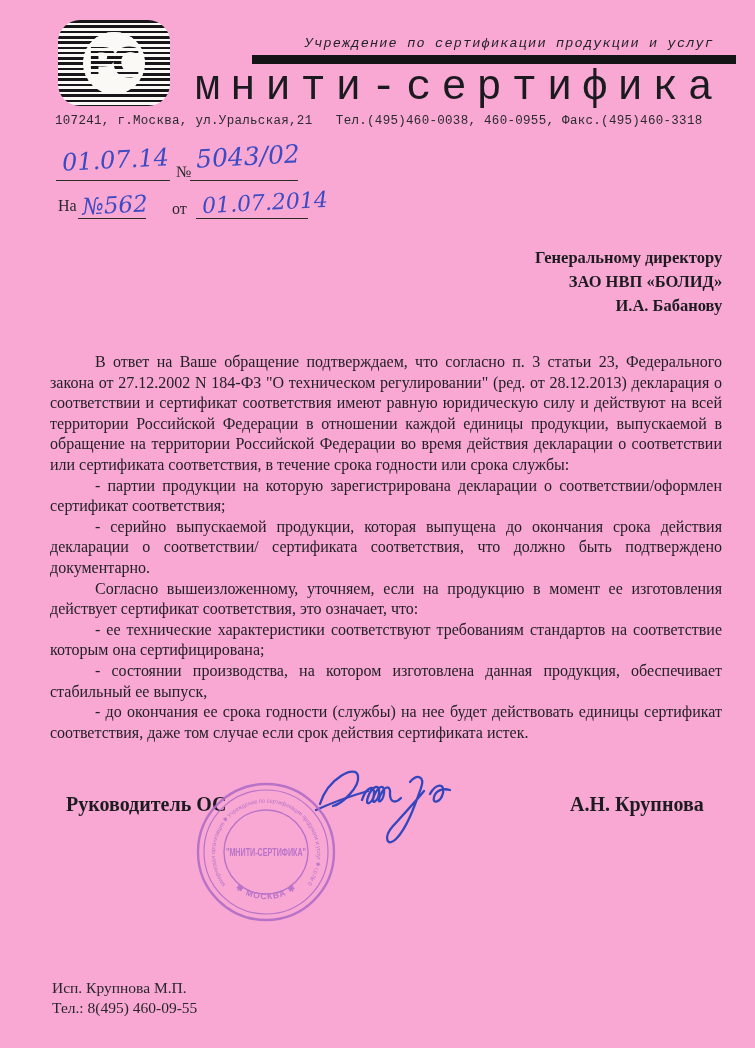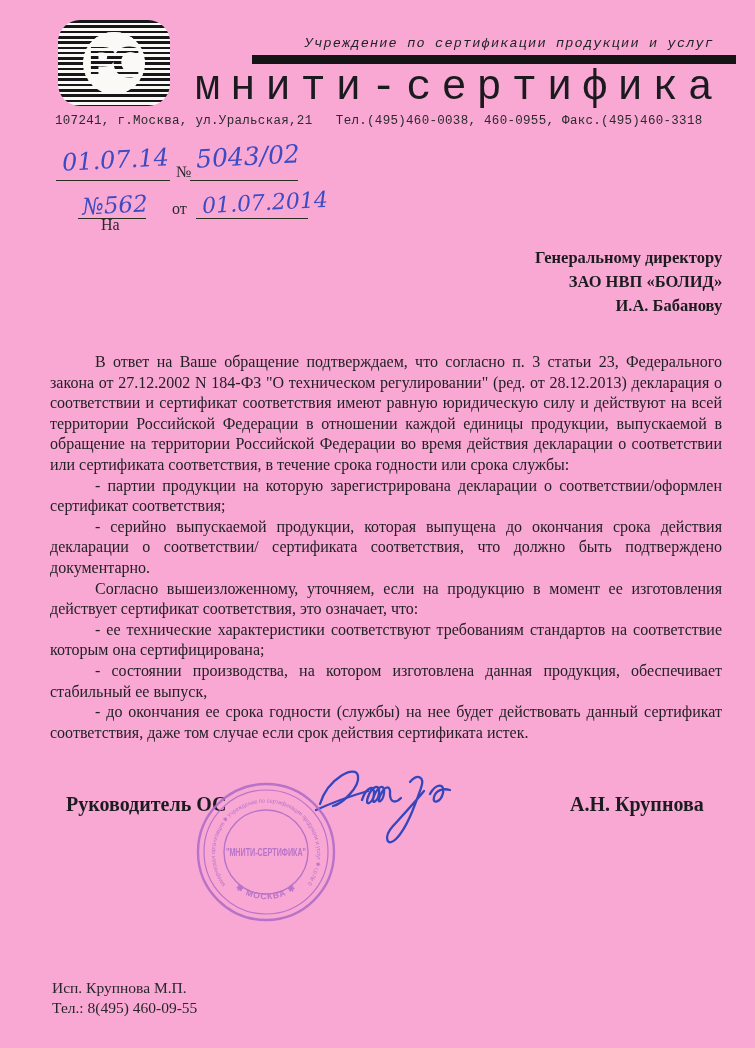--- a/index.html
+++ b/index.html
@@ -97,41 +97,41 @@
   <div class="header-bar"></div>
   <div class="org-title">мнити-сертифика</div>
   <div class="address-line">107241, г.Москва, ул.Уральская,21   Тел.(495)460-0038, 460-0955, Факс.(495)460-3318</div>
 
   <span class="hand" style="left:62px; top:148px; font-size:24px;">01.07.14</span>
   <div class="ref-underline" style="left:56px; top:180px; width:114px;"></div>
   <span class="ref-label" style="left:176px; top:163px;">№</span>
   <span class="hand" style="left:196px; top:144px; font-size:25px;">5043/02</span>
   <div class="ref-underline" style="left:190px; top:180px; width:108px;"></div>
 
-  <span class="ref-label" style="left:58px; top:216px;margin-left:43px;">На</span>
+  <span class="ref-label" style="left:58px; top:197px;">На</span>
   <span class="hand" style="left:82px; top:194px; font-size:23px;">№562</span>
   <div class="ref-underline" style="left:78px; top:218px; width:68px;"></div>
   <span class="ref-label" style="left:172px; top:200px;">от</span>
   <span class="hand" style="left:202px; top:192px; font-size:22px;">01.07.2014</span>
   <div class="ref-underline" style="left:196px; top:218px; width:112px;"></div>
 
   <div class="recipient">
     <div>Генеральному директору</div>
     <div>ЗАО НВП «БОЛИД»</div>
     <div>И.А. Бабанову</div>
   </div>
 
   <div class="body-text">
     <p>В ответ на Ваше обращение подтверждаем, что согласно п. 3 статьи 23, Федерального закона от 27.12.2002 N 184-ФЗ "О техническом регулировании" (ред. от 28.12.2013) декларация о соответствии и сертификат соответствия имеют равную юридическую силу и действуют на всей территории Российской Федерации в отношении каждой единицы продукции, выпускаемой в обращение на территории Российской Федерации во время действия декларации о соответствии или сертификата соответствия, в течение срока годности или срока службы:</p>
     <p>- партии продукции на которую зарегистрирована декларации о соответствии/оформлен сертификат соответствия;</p>
     <p>- серийно выпускаемой продукции, которая выпущена до окончания срока действия декларации о соответствии/ сертификата соответствия, что должно быть подтверждено документарно.</p>
     <p>Согласно вышеизложенному, уточняем, если на продукцию в момент ее изготовления действует сертификат соответствия, это означает, что:</p>
     <p>- ее технические характеристики соответствуют требованиям стандартов на соответствие которым она сертифицирована;</p>
     <p>- состоянии производства, на котором изготовлена данная продукция, обеспечивает стабильный ее выпуск,</p>
-    <p>- до окончания ее срока годности (службы) на нее будет действовать данный сертификат соответствия, даже  том случае если срок действия сертификата истек.</p>
+    <p>- до окончания ее срока годности (службы) на нее будет действовать единицы сертификат соответствия, даже  том случае если срок действия сертификата истек.</p>
   </div>
 
   <span class="sig-label" style="left:66px; top:793px;">Руководитель ОС</span>
   <span class="sig-label" style="left:570px; top:793px;">А.Н. Крупнова</span>
 
   <svg class="signature-svg" width="150" height="90" viewBox="0 0 150 90">
     <g fill="none" stroke="#3546bd" stroke-width="2.3" stroke-linecap="round" stroke-linejoin="round">
       <path d="M 6 44 C 14 18, 42 4, 44 16 C 46 27, 28 44, 19 46"></path>
       <path d="M 2 50 C 22 41, 40 35, 54 31"></path>
       <path d="M 48 40 c 4 -13, 13 -16, 12 -6 c -1 9, -10 14, -6 3 c 4 -11, 12 -14, 11 -4 c -1 9, -9 13, -5 3 c 4 -10, 11 -13, 10 -3 c -1 9, -8 12, -4 3 c 4 -10, 11 -12, 10 -2 c 0 8, 5 10, 11 4"></path>

